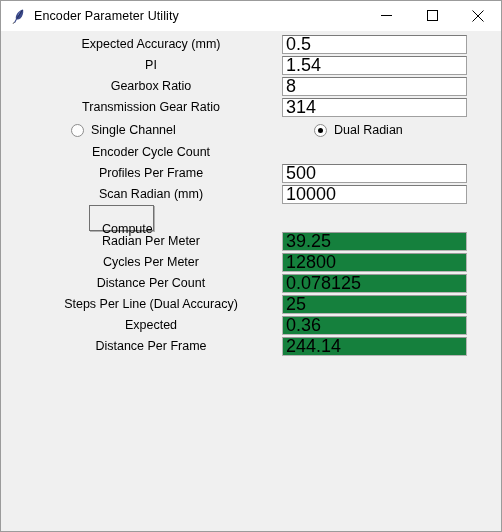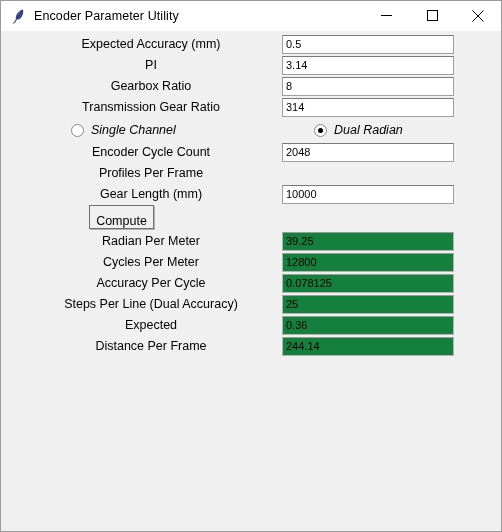--- a/index.html
+++ b/index.html
@@ -84,47 +84,46 @@
     height: 21px;
     line-height: 21px;
     text-align: center;
     font-size: 12.5px;
     color: #000000;
     white-space: nowrap;
   }
   .fld {
     position: absolute;
     left: 265px;
-    width: 172px;
+    width: 185px;
     top: 1px;
     height: 19px;
     box-sizing: border-box;
     border: 1px solid #a0a0a0;
     border-top-color: #7a7a7a;
     background: #ffffff;
-    font-size: 11px;
+    font-size: 18px;
     color: #000000;
     line-height: 17px;
     padding: 0 0 0 3px;
     white-space: nowrap;
     overflow: hidden;
   }
   .fld.readonly {
     background: #15803d;
     border-color: #b4b4b4;
     border-top-color: #9a9a9a;
   }
 
   
   #radio-row {
     position: absolute;
     left: 0;
     width: 502px;
     height: 22px;
-    font-style: italic;
   }
   .radio-opt {
     position: absolute;
     top: 0;
     height: 22px;
     display: flex;
     align-items: center;
     white-space: nowrap;
   }
   .radio-dot {
@@ -161,21 +160,21 @@
     height: 24px;
     box-sizing: border-box;
     background: #f0f0f0;
     border: 1px solid #707070;
     box-shadow: 1px 1px 0 0 #b0b0b0;
     font-family: "Liberation Sans", sans-serif;
     font-size: 12.5px;
     color: #000000;
     line-height: 22px;
     text-align: center;
-    padding: 4px;
+    padding: 12px;
     cursor: default;
   }
 </style>
 </head>
 <body>
 
 <div id="window">
 
   <div id="titlebar">
     <div id="title-icon">
@@ -207,21 +206,21 @@
   </div>
 
   <div id="client">
 
     <div class="row" style="top:3px">
       <div class="lbl">Expected Accuracy (mm)</div>
       <div class="fld">0.5</div>
     </div>
     <div class="row" style="top:24px">
       <div class="lbl">PI</div>
-      <div class="fld">3.14</div>
+      <div class="fld">1.54</div>
     </div>
     <div class="row" style="top:45px">
       <div class="lbl">Gearbox Ratio</div>
       <div class="fld">8</div>
     </div>
     <div class="row" style="top:66px">
       <div class="lbl">Transmission Gear Ratio</div>
       <div class="fld">314</div>
     </div>
 
@@ -231,42 +230,42 @@
         <span class="radio-label">Single Channel</span>
       </div>
       <div class="radio-opt" style="left:313px">
         <span class="radio-dot checked"></span>
         <span class="radio-label">Dual Radian</span>
       </div>
     </div>
 
     <div class="row" style="top:111px">
       <div class="lbl">Encoder Cycle Count</div>
-      <div class="fld">2048</div>
     </div>
     <div class="row" style="top:132px">
       <div class="lbl">Profiles Per Frame</div>
+      <div class="fld">500</div>
     </div>
     <div class="row" style="top:153px">
-      <div class="lbl">Gear Length (mm)</div>
+      <div class="lbl">Scan Radian (mm)</div>
       <div class="fld">10000</div>
     </div>
 
     <button id="compute-btn" style="top:174px">Compute</button>
 
     <div class="row" style="top:200px">
       <div class="lbl">Radian Per Meter</div>
       <div class="fld readonly">39.25</div>
     </div>
     <div class="row" style="top:221px">
       <div class="lbl">Cycles Per Meter</div>
       <div class="fld readonly">12800</div>
     </div>
     <div class="row" style="top:242px">
-      <div class="lbl">Accuracy Per Cycle</div>
+      <div class="lbl">Distance Per Count</div>
       <div class="fld readonly">0.078125</div>
     </div>
     <div class="row" style="top:263px">
       <div class="lbl">Steps Per Line (Dual Accuracy)</div>
       <div class="fld readonly">25</div>
     </div>
     <div class="row" style="top:284px">
       <div class="lbl">Expected</div>
       <div class="fld readonly">0.36</div>
     </div>

